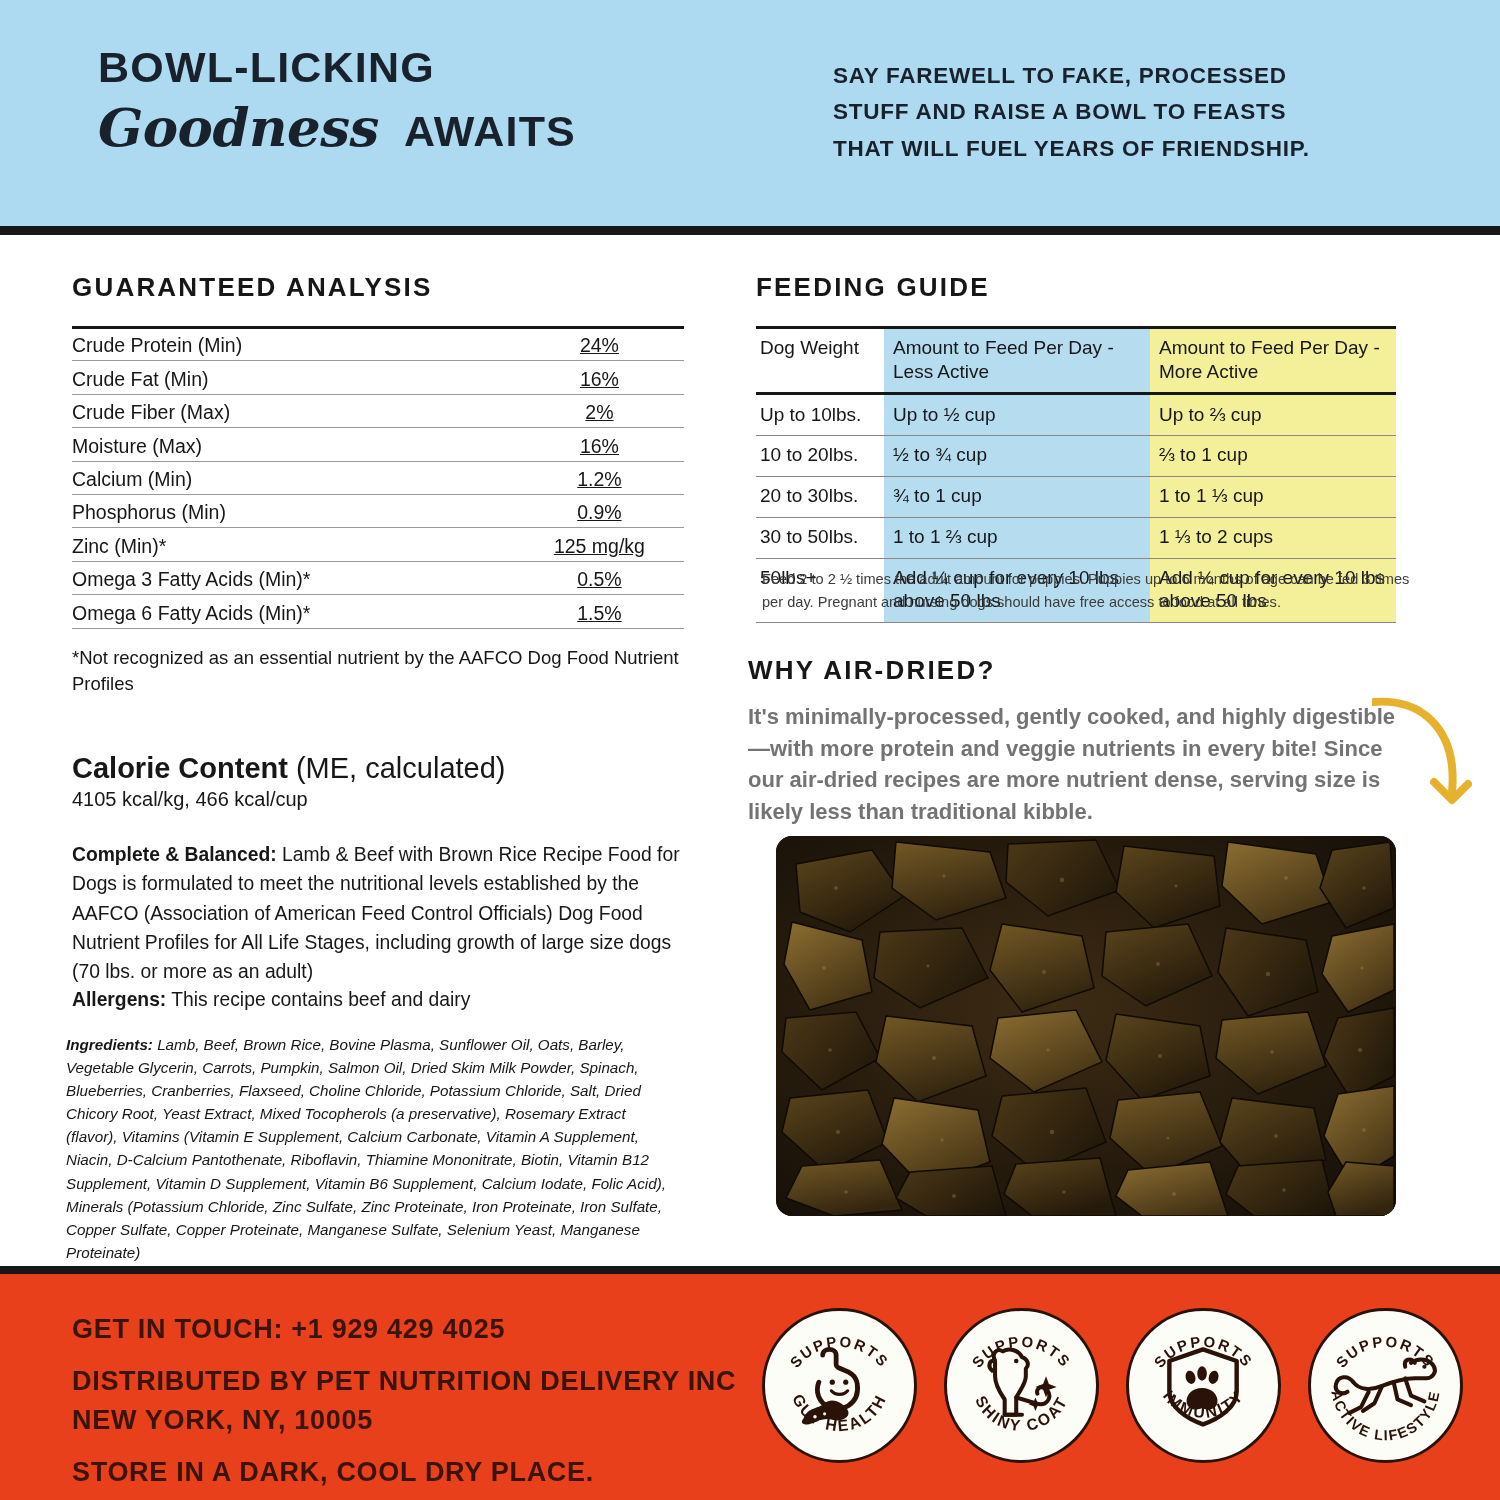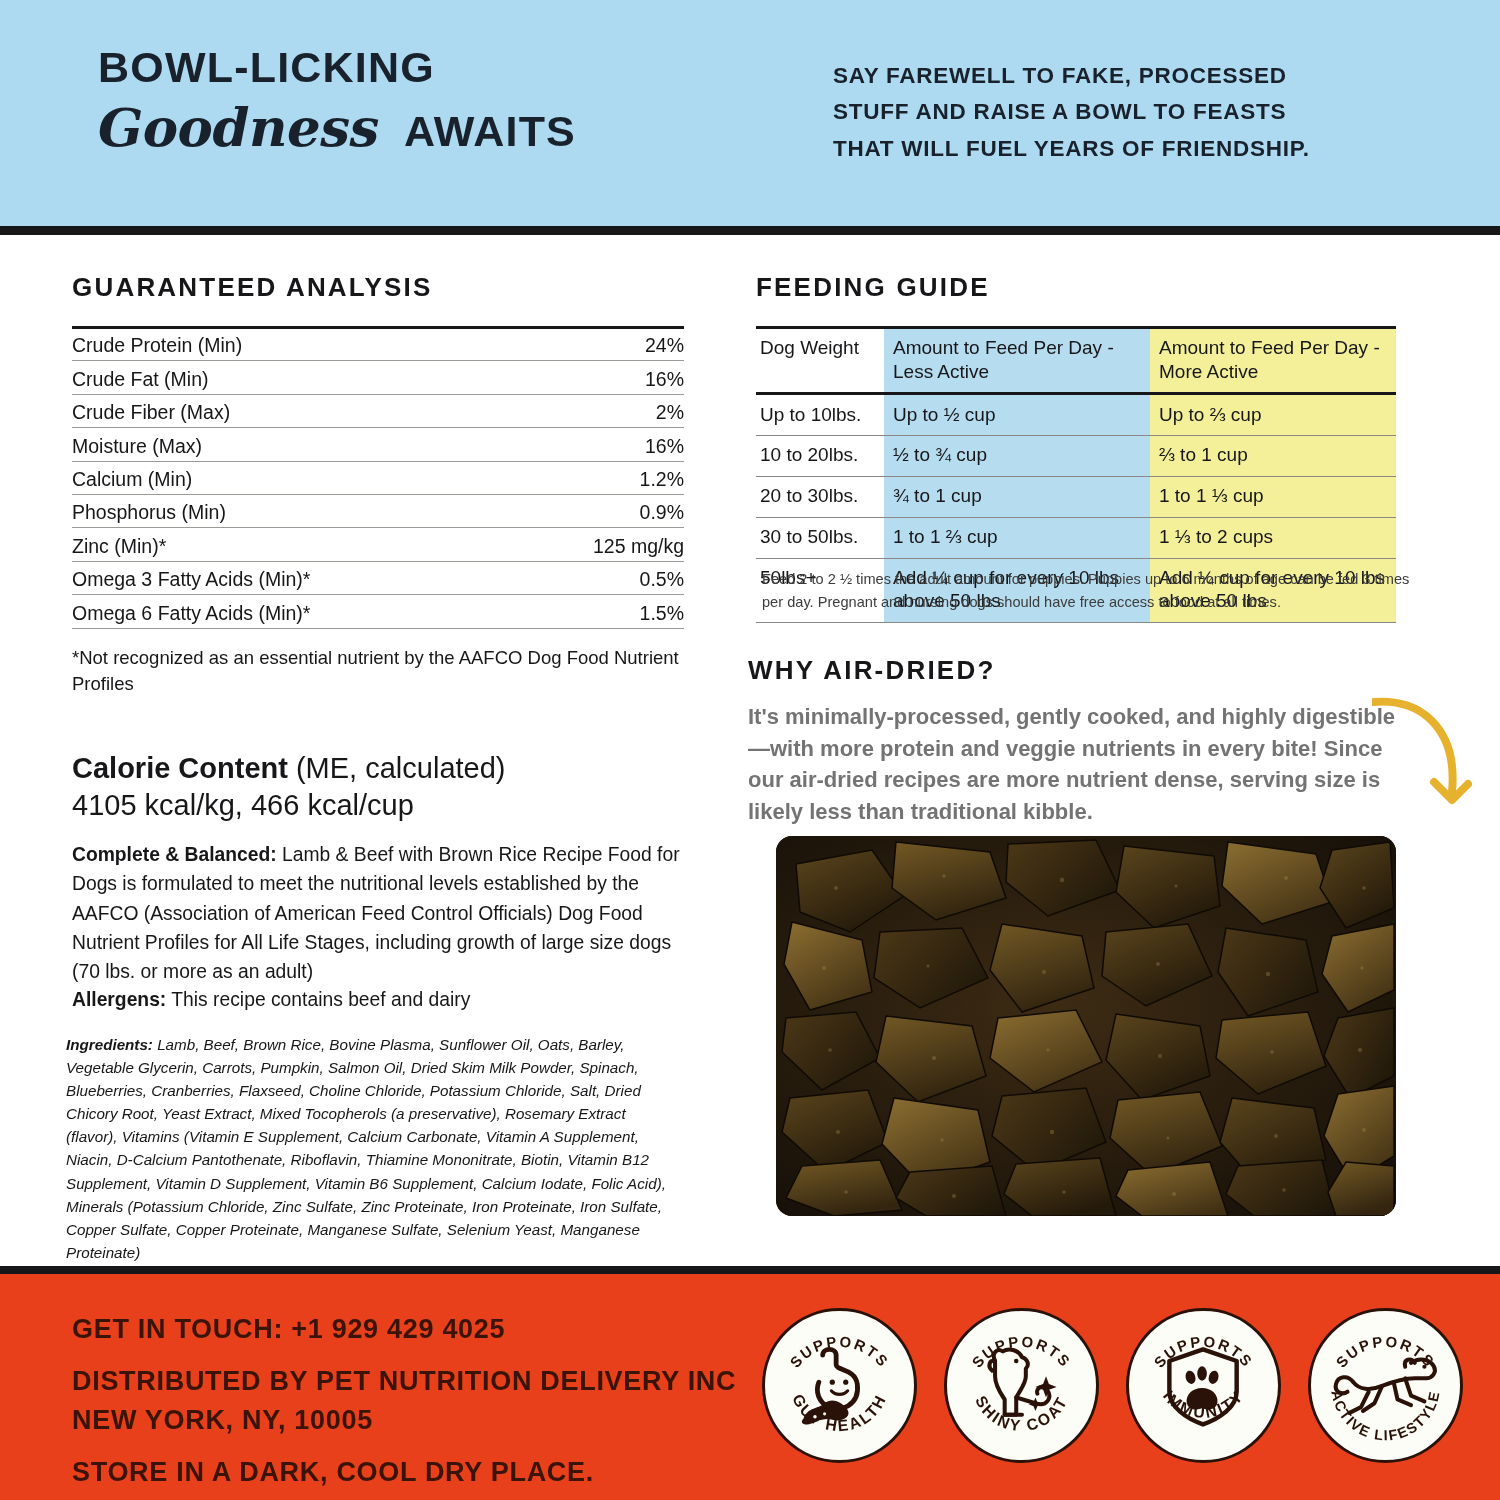--- a/index.html
+++ b/index.html
@@ -53,30 +53,30 @@
   
   .ga-block { position: absolute; left: 72px; top: 272px; width: 612px; }
   .ga-table { width: 100%; border-collapse: collapse; margin-top: 23px; }
   .ga-table tr { height: 33.4px; }
   .ga-table td {
     border-bottom: 1.3px solid #9d9a96;
     font-size: 19.5px; color: #17171a; padding: 0 0 3px 0;
     vertical-align: bottom;
   }
   .ga-table tr:first-child td { border-top: 3.4px solid #17171a; padding-top: 5px; }
-  .ga-table td.val { text-align: right; }
+  .ga-table td.val { text-align: center; text-decoration: underline; }
   .ga-note {
     margin-top: 16px; font-size: 18.5px; line-height: 1.42; color: #17171a;
   }
 
   
   .cal-block { position: absolute; left: 72px; top: 750px; width: 620px; }
   .cal-head { font-size: 29px; line-height: 1.28; color: #17171a; }
   .cal-head b { font-weight: 700; }
-  .cal-vals { font-size: 29px; line-height: 1.28; color: #17171a; }
+  .cal-vals { font-size: 20px; line-height: 1.28; color: #17171a; }
 
   .para { font-size: 19.3px; line-height: 1.52; color: #17171a; }
   .cb-para { position: absolute; left: 72px; top: 840px; width: 615px; }
   .cb-para b { font-weight: 700; }
   .alg-para { position: absolute; left: 72px; top: 985px; width: 615px; }
   .alg-para b { font-weight: 700; }
 
   .ing-para {
     position: absolute; left: 66px; top: 1033px; width: 608px;
     font-size: 15.2px; line-height: 1.52; color: #17171a; text-align: left; font-style: italic;

